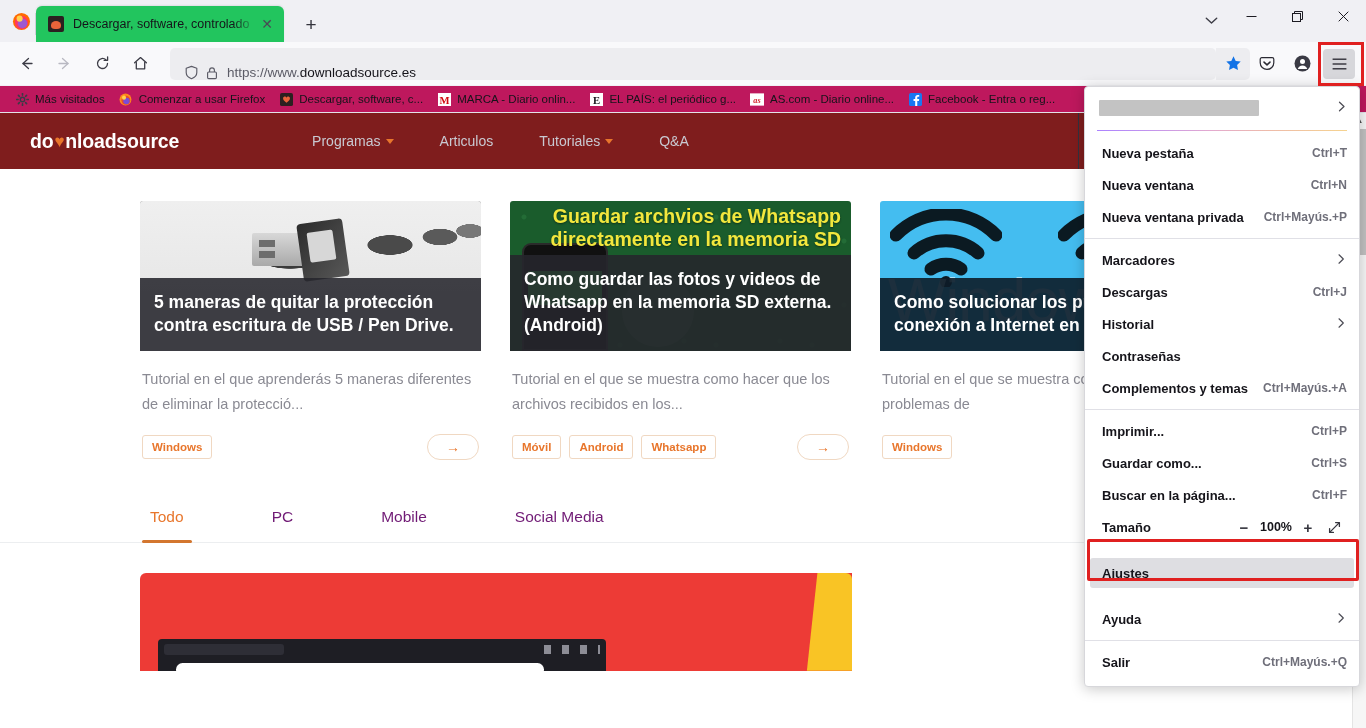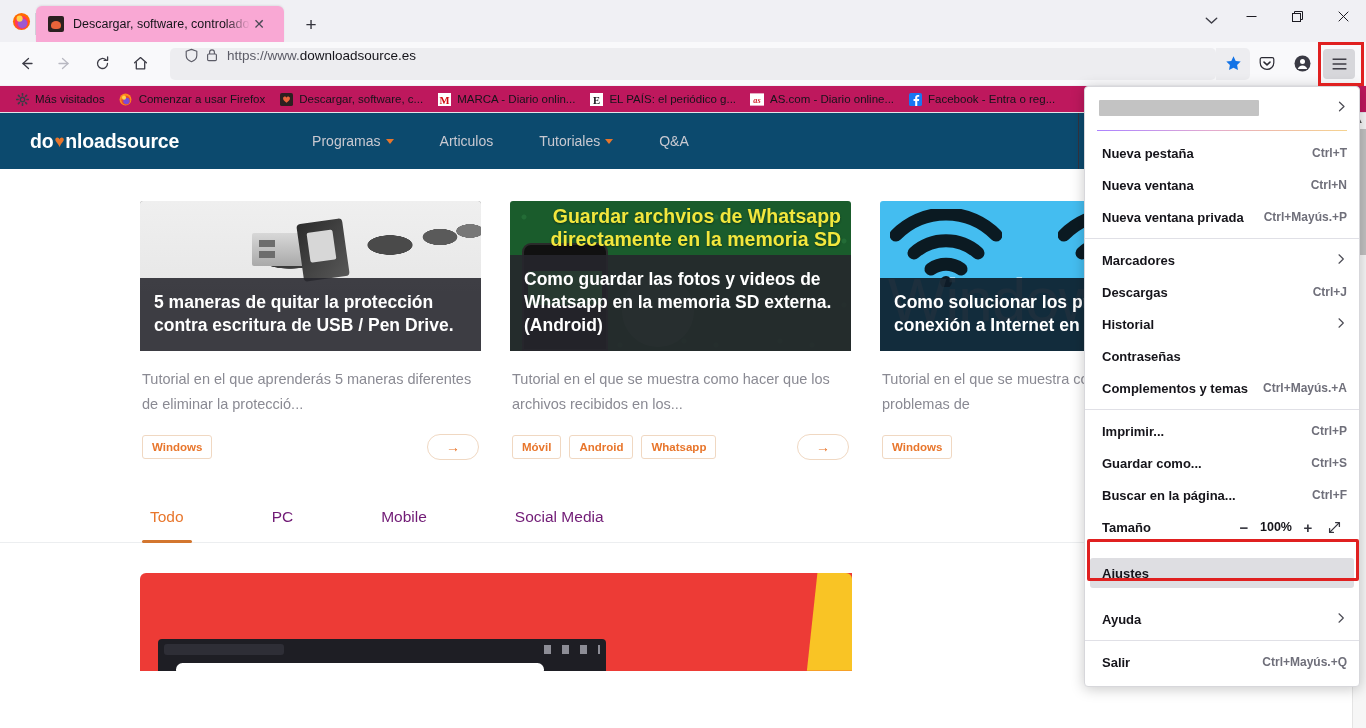--- a/index.html
+++ b/index.html
@@ -19,22 +19,22 @@
     display:flex; align-items:flex-end;
   }
   .ff-logo {
     width:30px; height:42px; display:flex; align-items:center; justify-content:center;
     margin-left:6px;
   }
   .ff-logo svg { display:block; }
 
   .tab {
     height:36px; margin-bottom:0; width:248px;
-    background:#f9a8d4; border-radius:6px 6px 0 0;
-    display:flex; align-items:center; padding:0 16px 0 12px;
+    background:#22c55e; border-radius:6px 6px 0 0;
+    display:flex; align-items:center; padding:0 8px 0 12px;
     box-shadow:0 -1px 2px rgba(0,0,0,.07);
     position:relative;
     justify-content:flex-end;
   }
   .tab:before{
     content:""; position:absolute; left:-1px; top:7px; height:22px; width:1px;
     background:#cfcfd8;
   }
   .tab-favicon {
     width:16px; height:16px; border-radius:2px; flex:0 0 16px;
@@ -80,21 +80,21 @@
   .navbtn {
     width:32px; height:32px; border-radius:4px; margin-left:6px;
     display:flex; align-items:center; justify-content:center; color:#3b3b45;
   }
   .navbtn.first { margin-left:10px; }
   .navbtn.disabled { color:#b9b9c2; }
 
   .urlbar {
     flex:1 1 auto; height:32px; margin:0 8px 0 14px;
     background:#ededf0; border-radius:5px;
-    display:flex; align-items:flex-start; padding:0 8px;
+    display:flex; align-items:flex-end; padding:0 8px;
   }
   .urlbar .shield { color:#5b5b66; margin:0 6px 0 6px; display:flex; }
   .urlbar .lock { color:#5b5b66; margin-right:8px; display:flex; }
   .url-text { font-size:13.5px; color:#5b5b66; }
   .url-text b { color:#15141a; font-weight:400; }
 
   .star-btn {
     width:34px; height:32px; display:flex; align-items:center; justify-content:center;
     background:#ededf0; border-radius:0 5px 5px 0; margin-left:-8px;
   }
@@ -127,21 +127,21 @@
   .bm-ico { width:14px; height:14px; flex:0 0 14px; display:flex;
             align-items:center; justify-content:center; font-size:11px; }
 
   
   .viewport {
     position:absolute; left:0; top:113px; width:1352px; height:615px;
     background:#ffffff; overflow:hidden;
   }
 
   .site-header {
-    height:56px; background:#0c4a6e; display:flex; 
+    height:56px; background:#7f1d1d; display:flex; 
     padding-left:30px;
   }
   .logo { font-size:19.5px; font-weight:700; color:#ffffff; letter-spacing:-.2px;
           display:flex; align-items:center; }
   .logo .heart { color:#e8762c; margin:0 1px; position:relative; top:1px; font-size:17px;}
   .site-nav { display:flex; align-items:center; margin-left:110px; gap:0px; }
   .site-nav a {
     color:#c9c9d1; font-size:14px; padding:0 23px; text-decoration:none;
     display:flex; align-items:center; gap:5px;
   }

